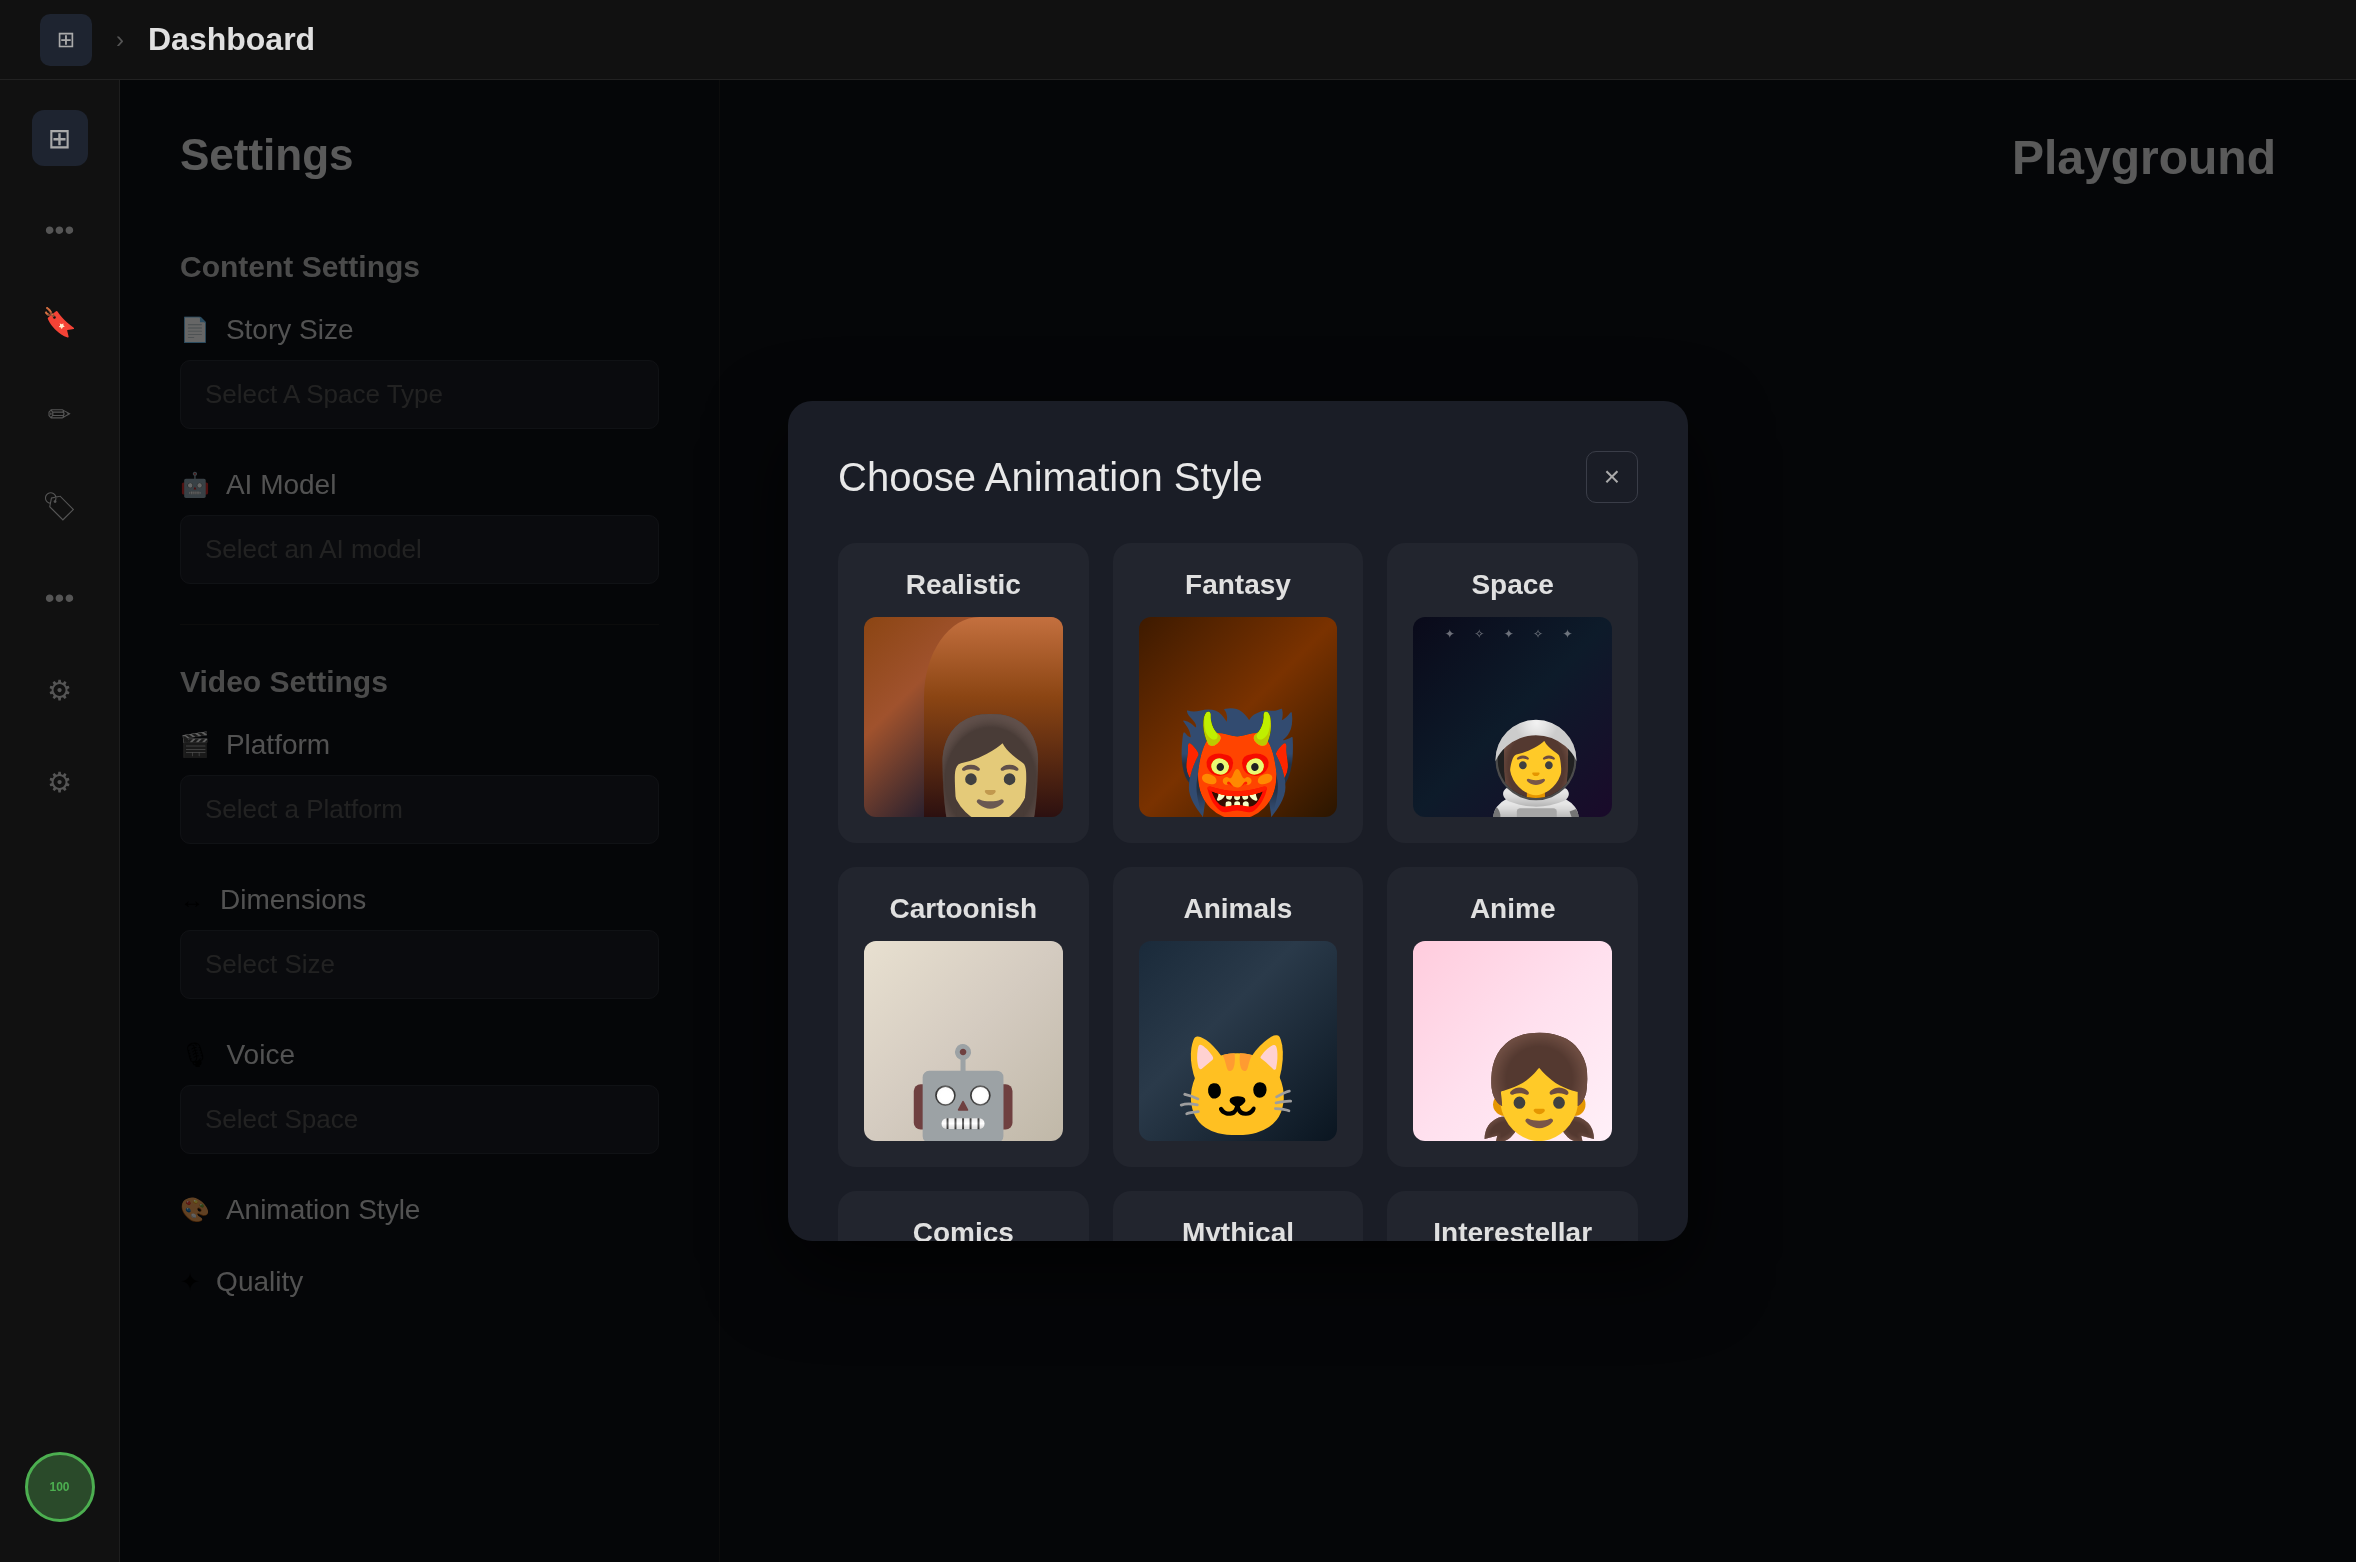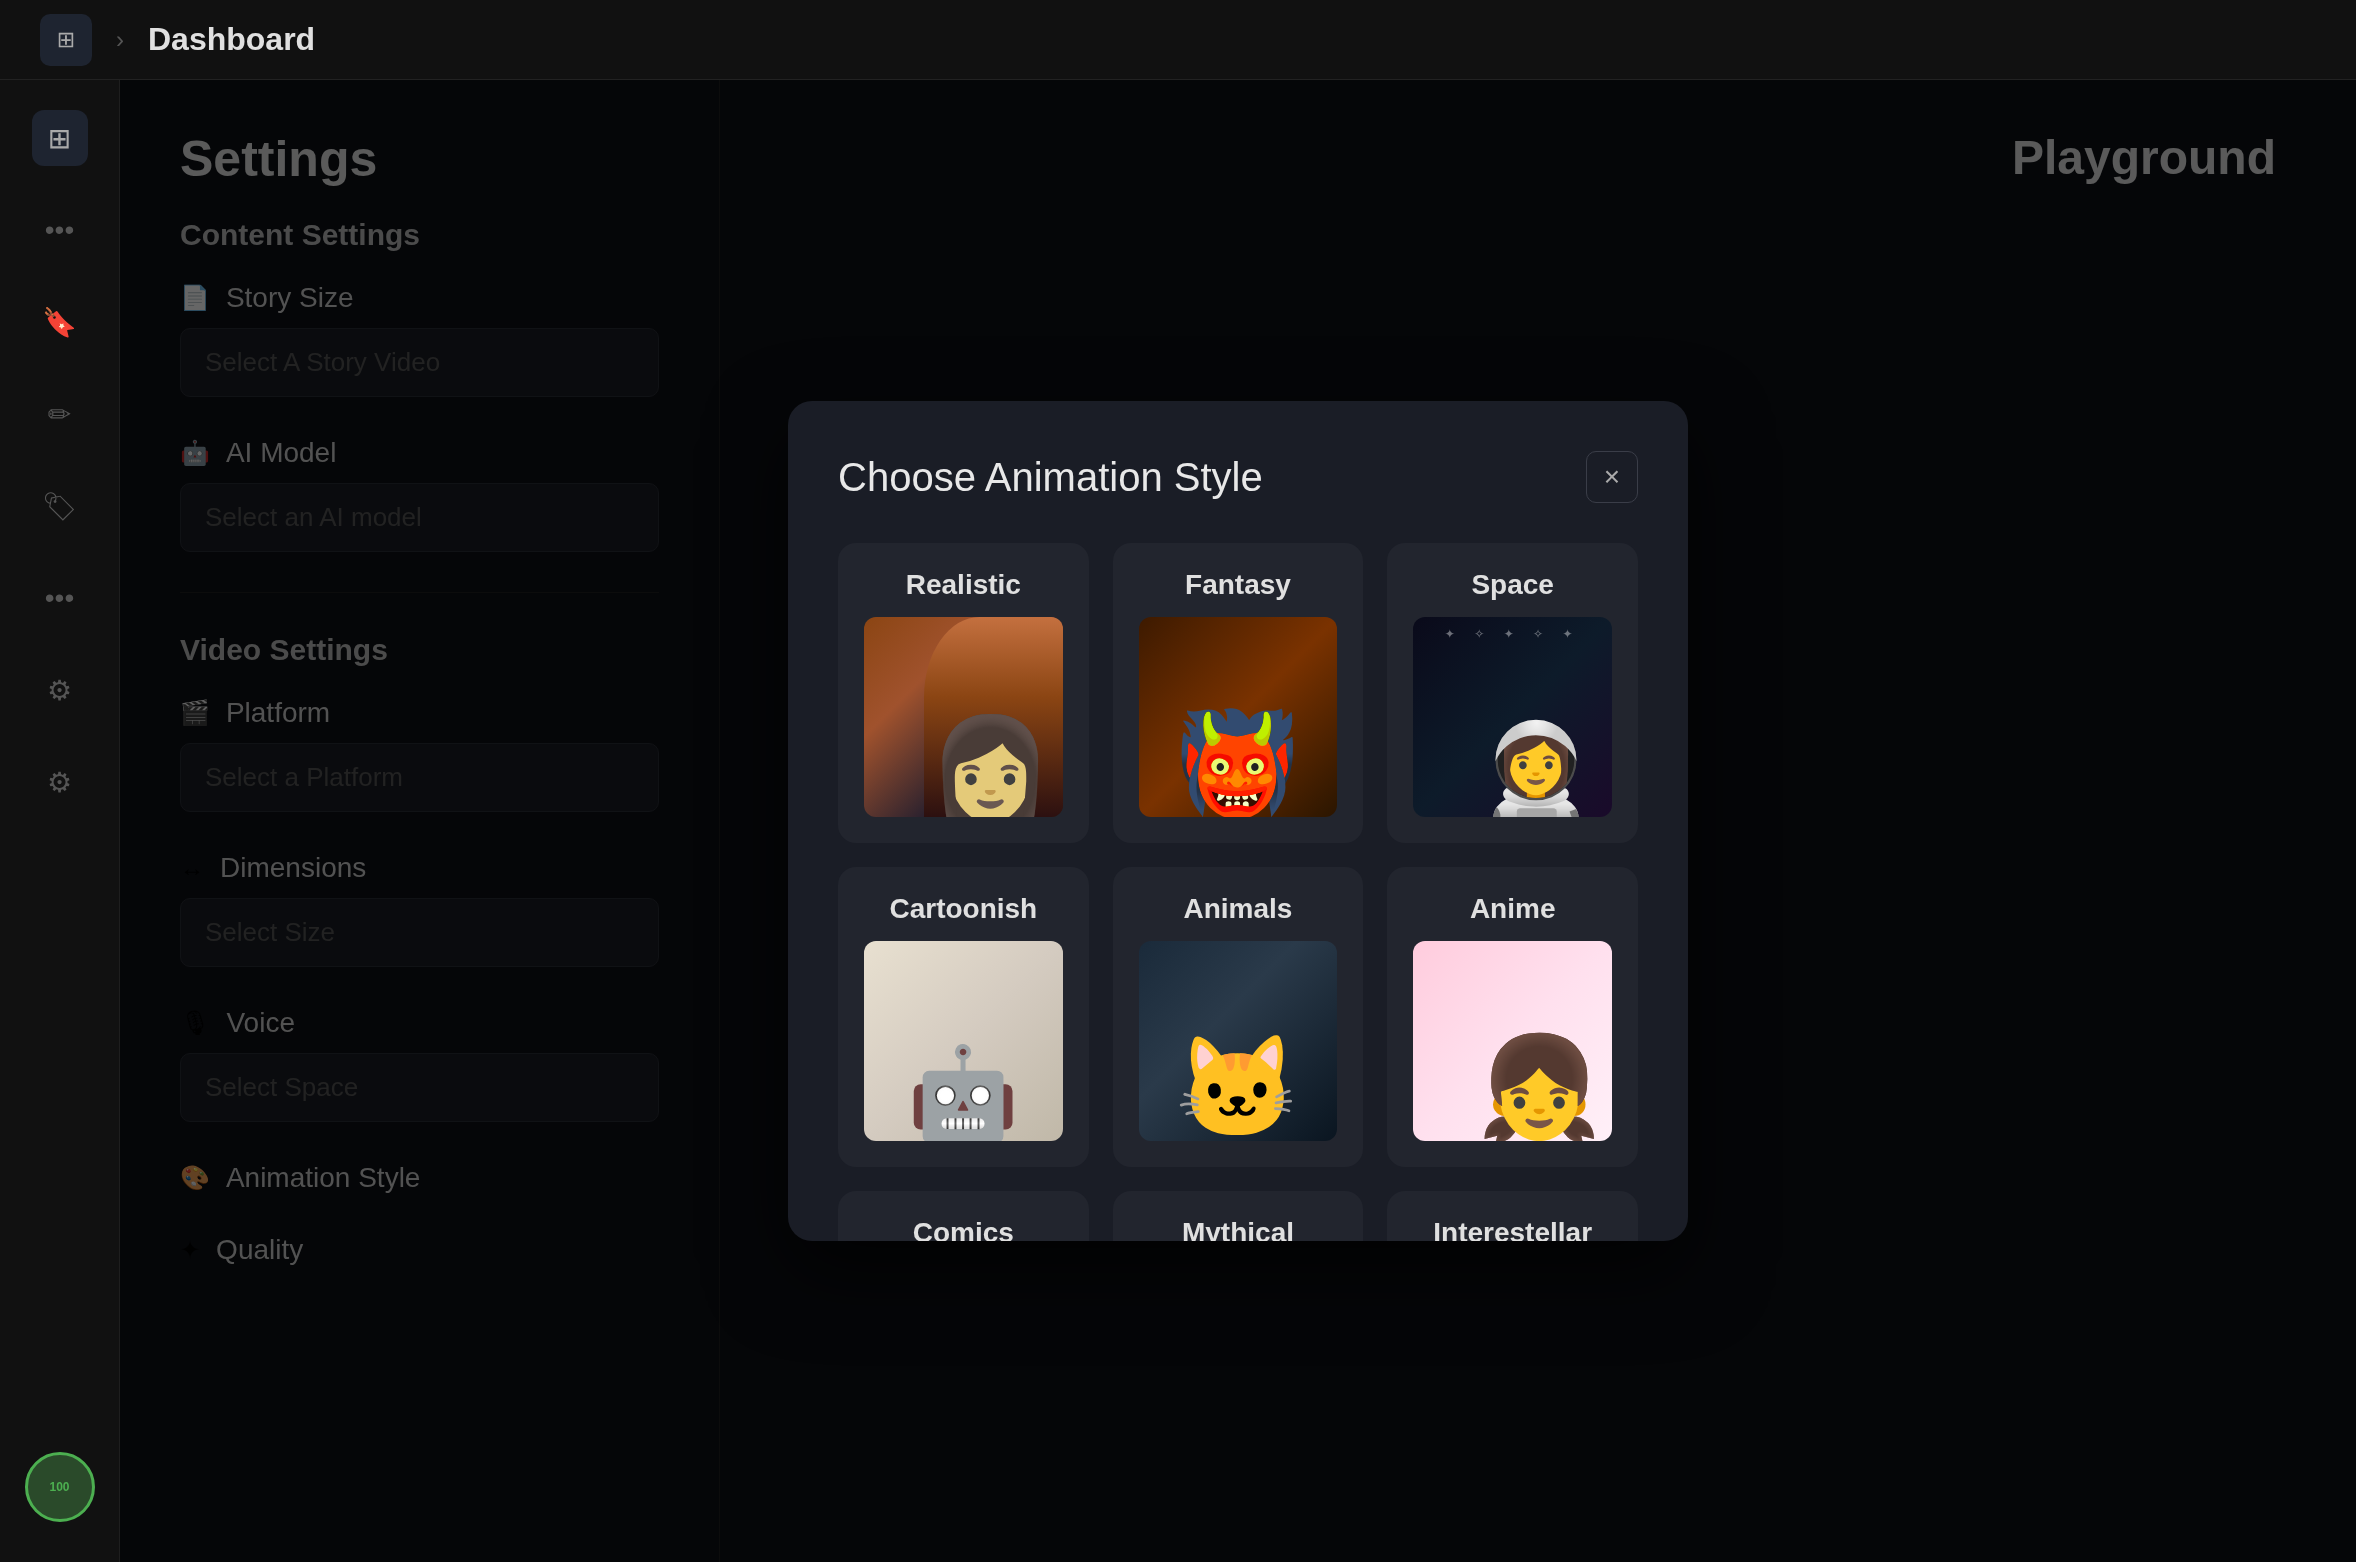--- a/index.html
+++ b/index.html
@@ -95,24 +95,24 @@
     .settings-panel {
       position: absolute;
       top: 0; left: 0;
       width: 600px;
       height: 100%;
       padding: 50px 60px;
       background: #0d0f14;
       border-right: 1px solid #1e1e1e;
     }
     .settings-title {
-      font-size: 50px;
+      font-size: 44px;
       font-weight: 600;
       color: #e0e0e0;
-      margin-bottom: 30px;
+      margin-bottom: 70px;
     }
 
     .section-label {
       font-size: 30px;
       font-weight: 600;
       color: #bbb;
       margin-bottom: 30px;
     }
 
     .field-group {
@@ -368,21 +368,21 @@
   <div class="settings-panel">
     <div class="settings-title">Settings</div>
 
     <div class="section-label">Content Settings</div>
 
     <div class="field-group">
       <div class="field-header">
         <span class="field-icon">📄</span>
         <span class="field-label">Story Size</span>
       </div>
-      <div class="field-select placeholder">Select A Story Video</div>
+      <div class="field-select placeholder">Select A Space Type</div>
     </div>
 
     <div class="field-group">
       <div class="field-header">
         <span class="field-icon">🤖</span>
         <span class="field-label">AI Model</span>
       </div>
       <div class="field-select placeholder">Select an AI model</div>
     </div>
 

